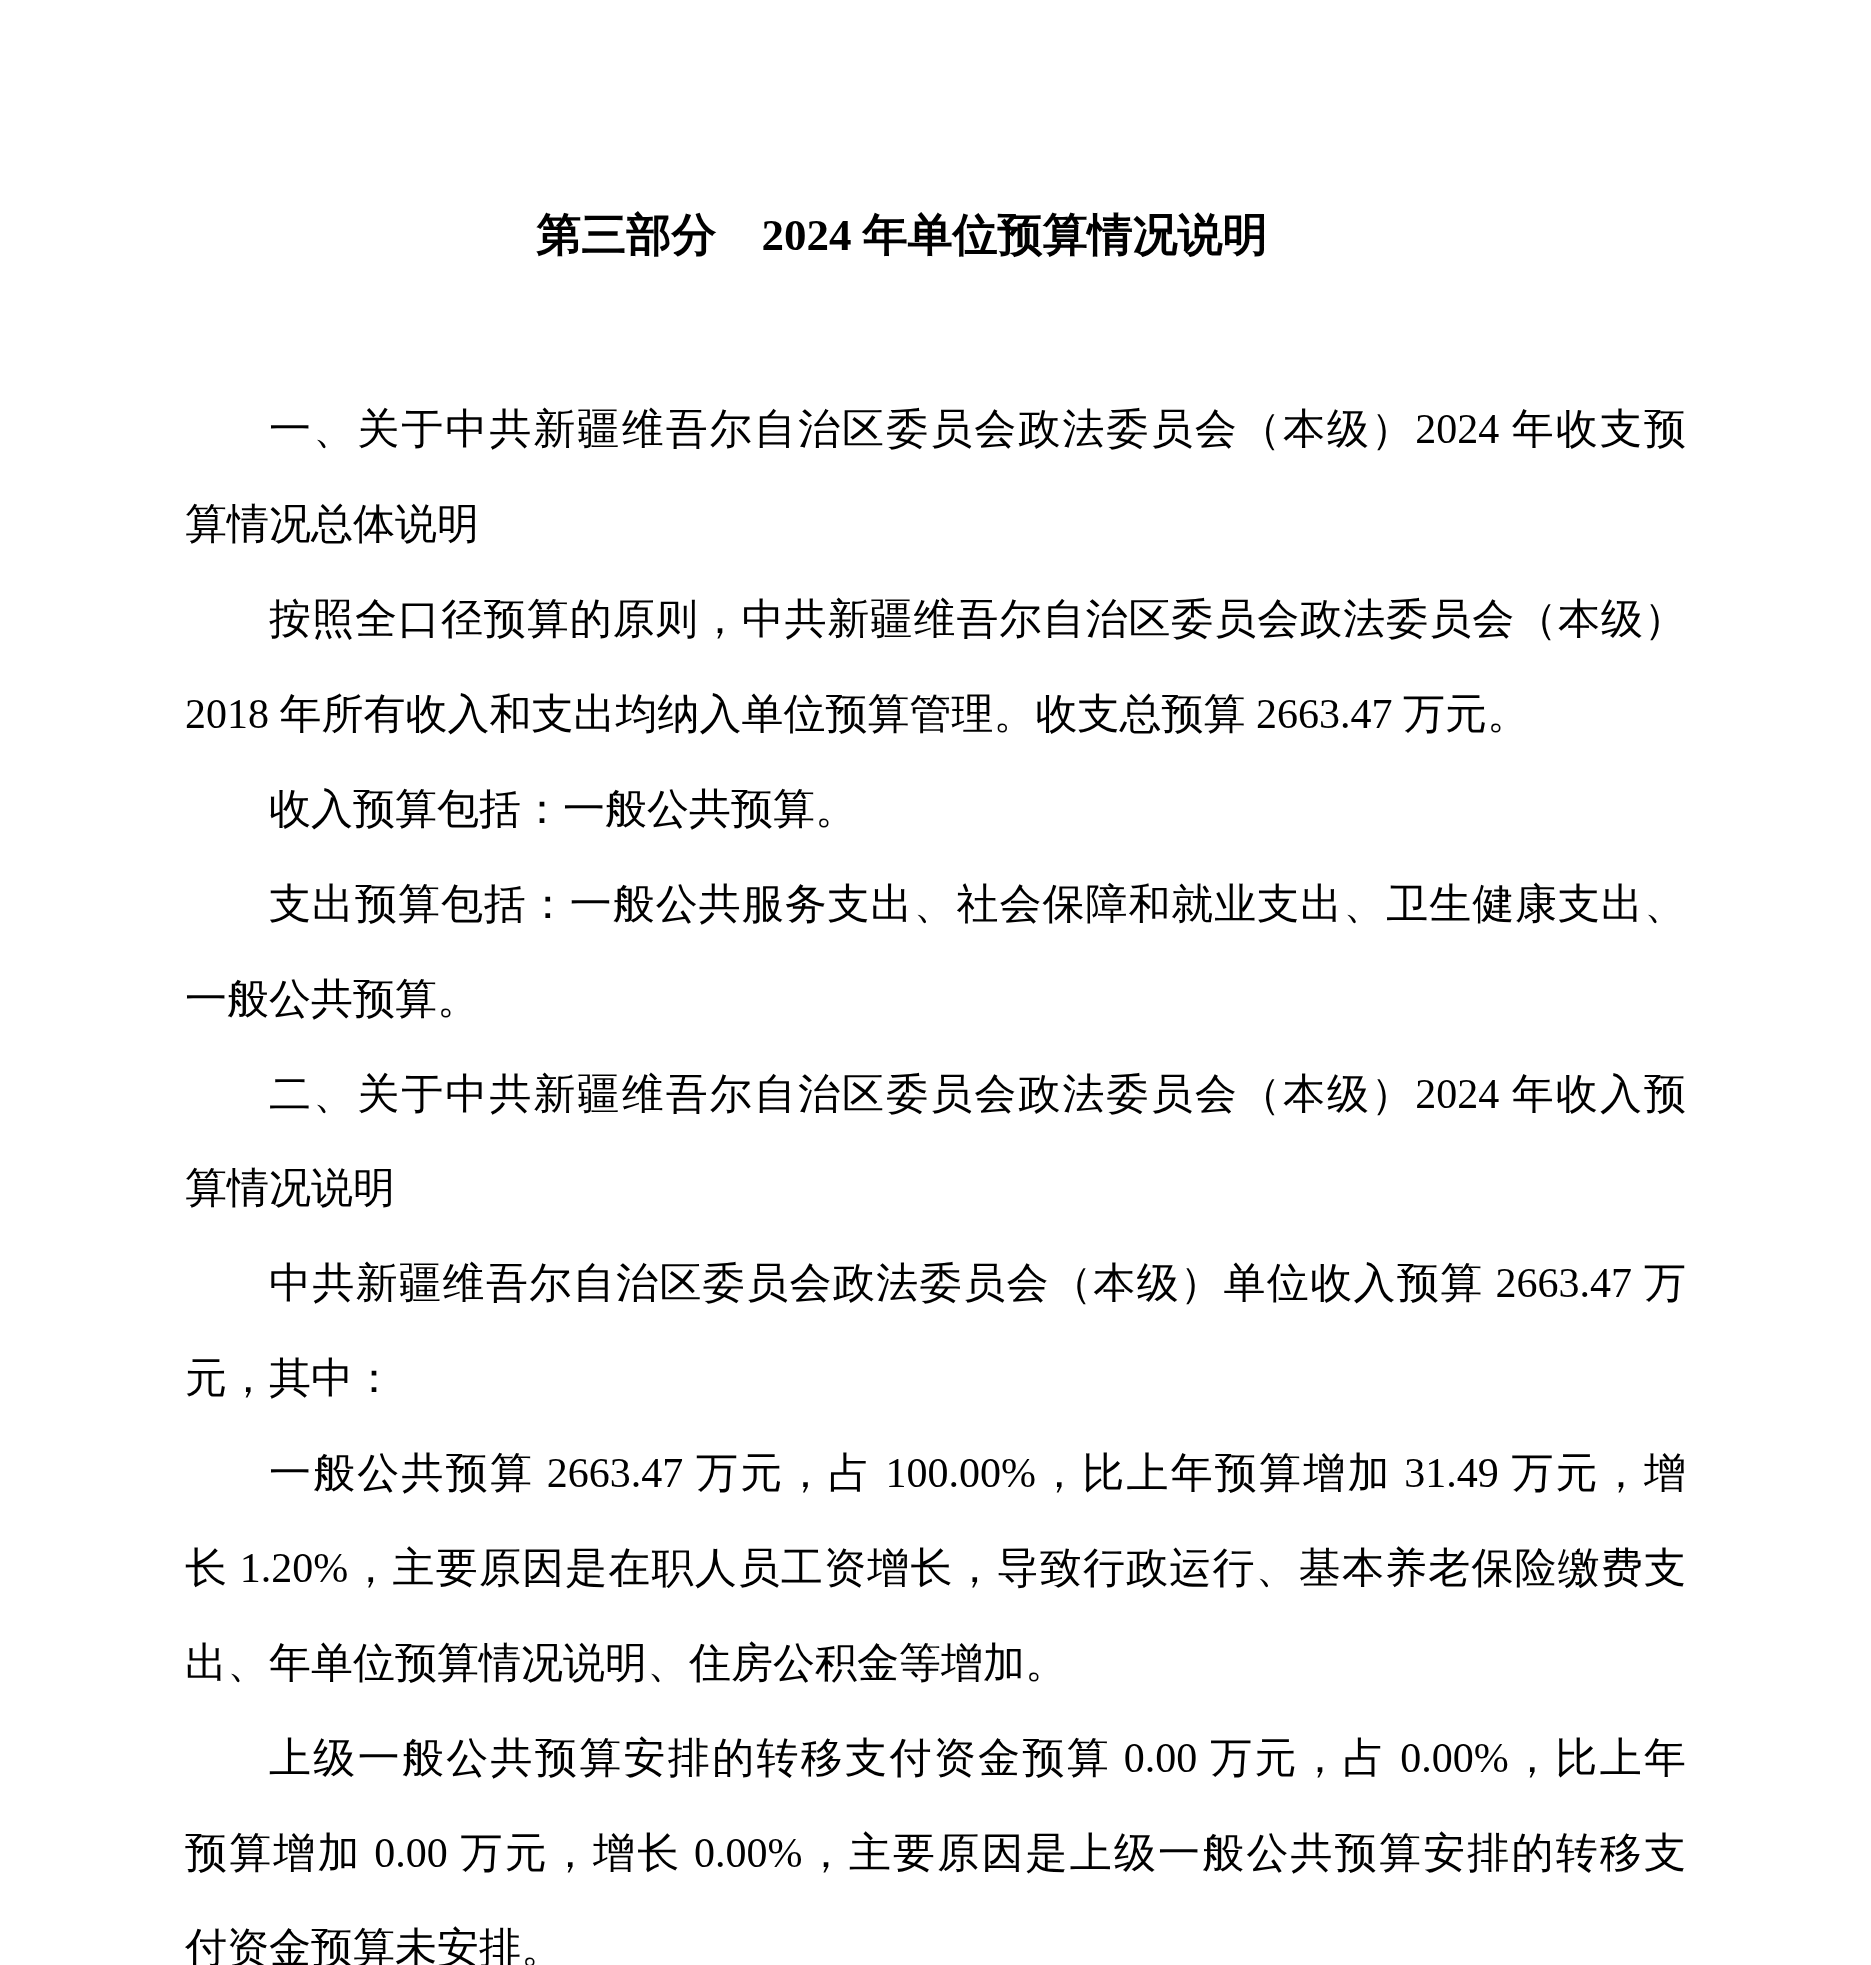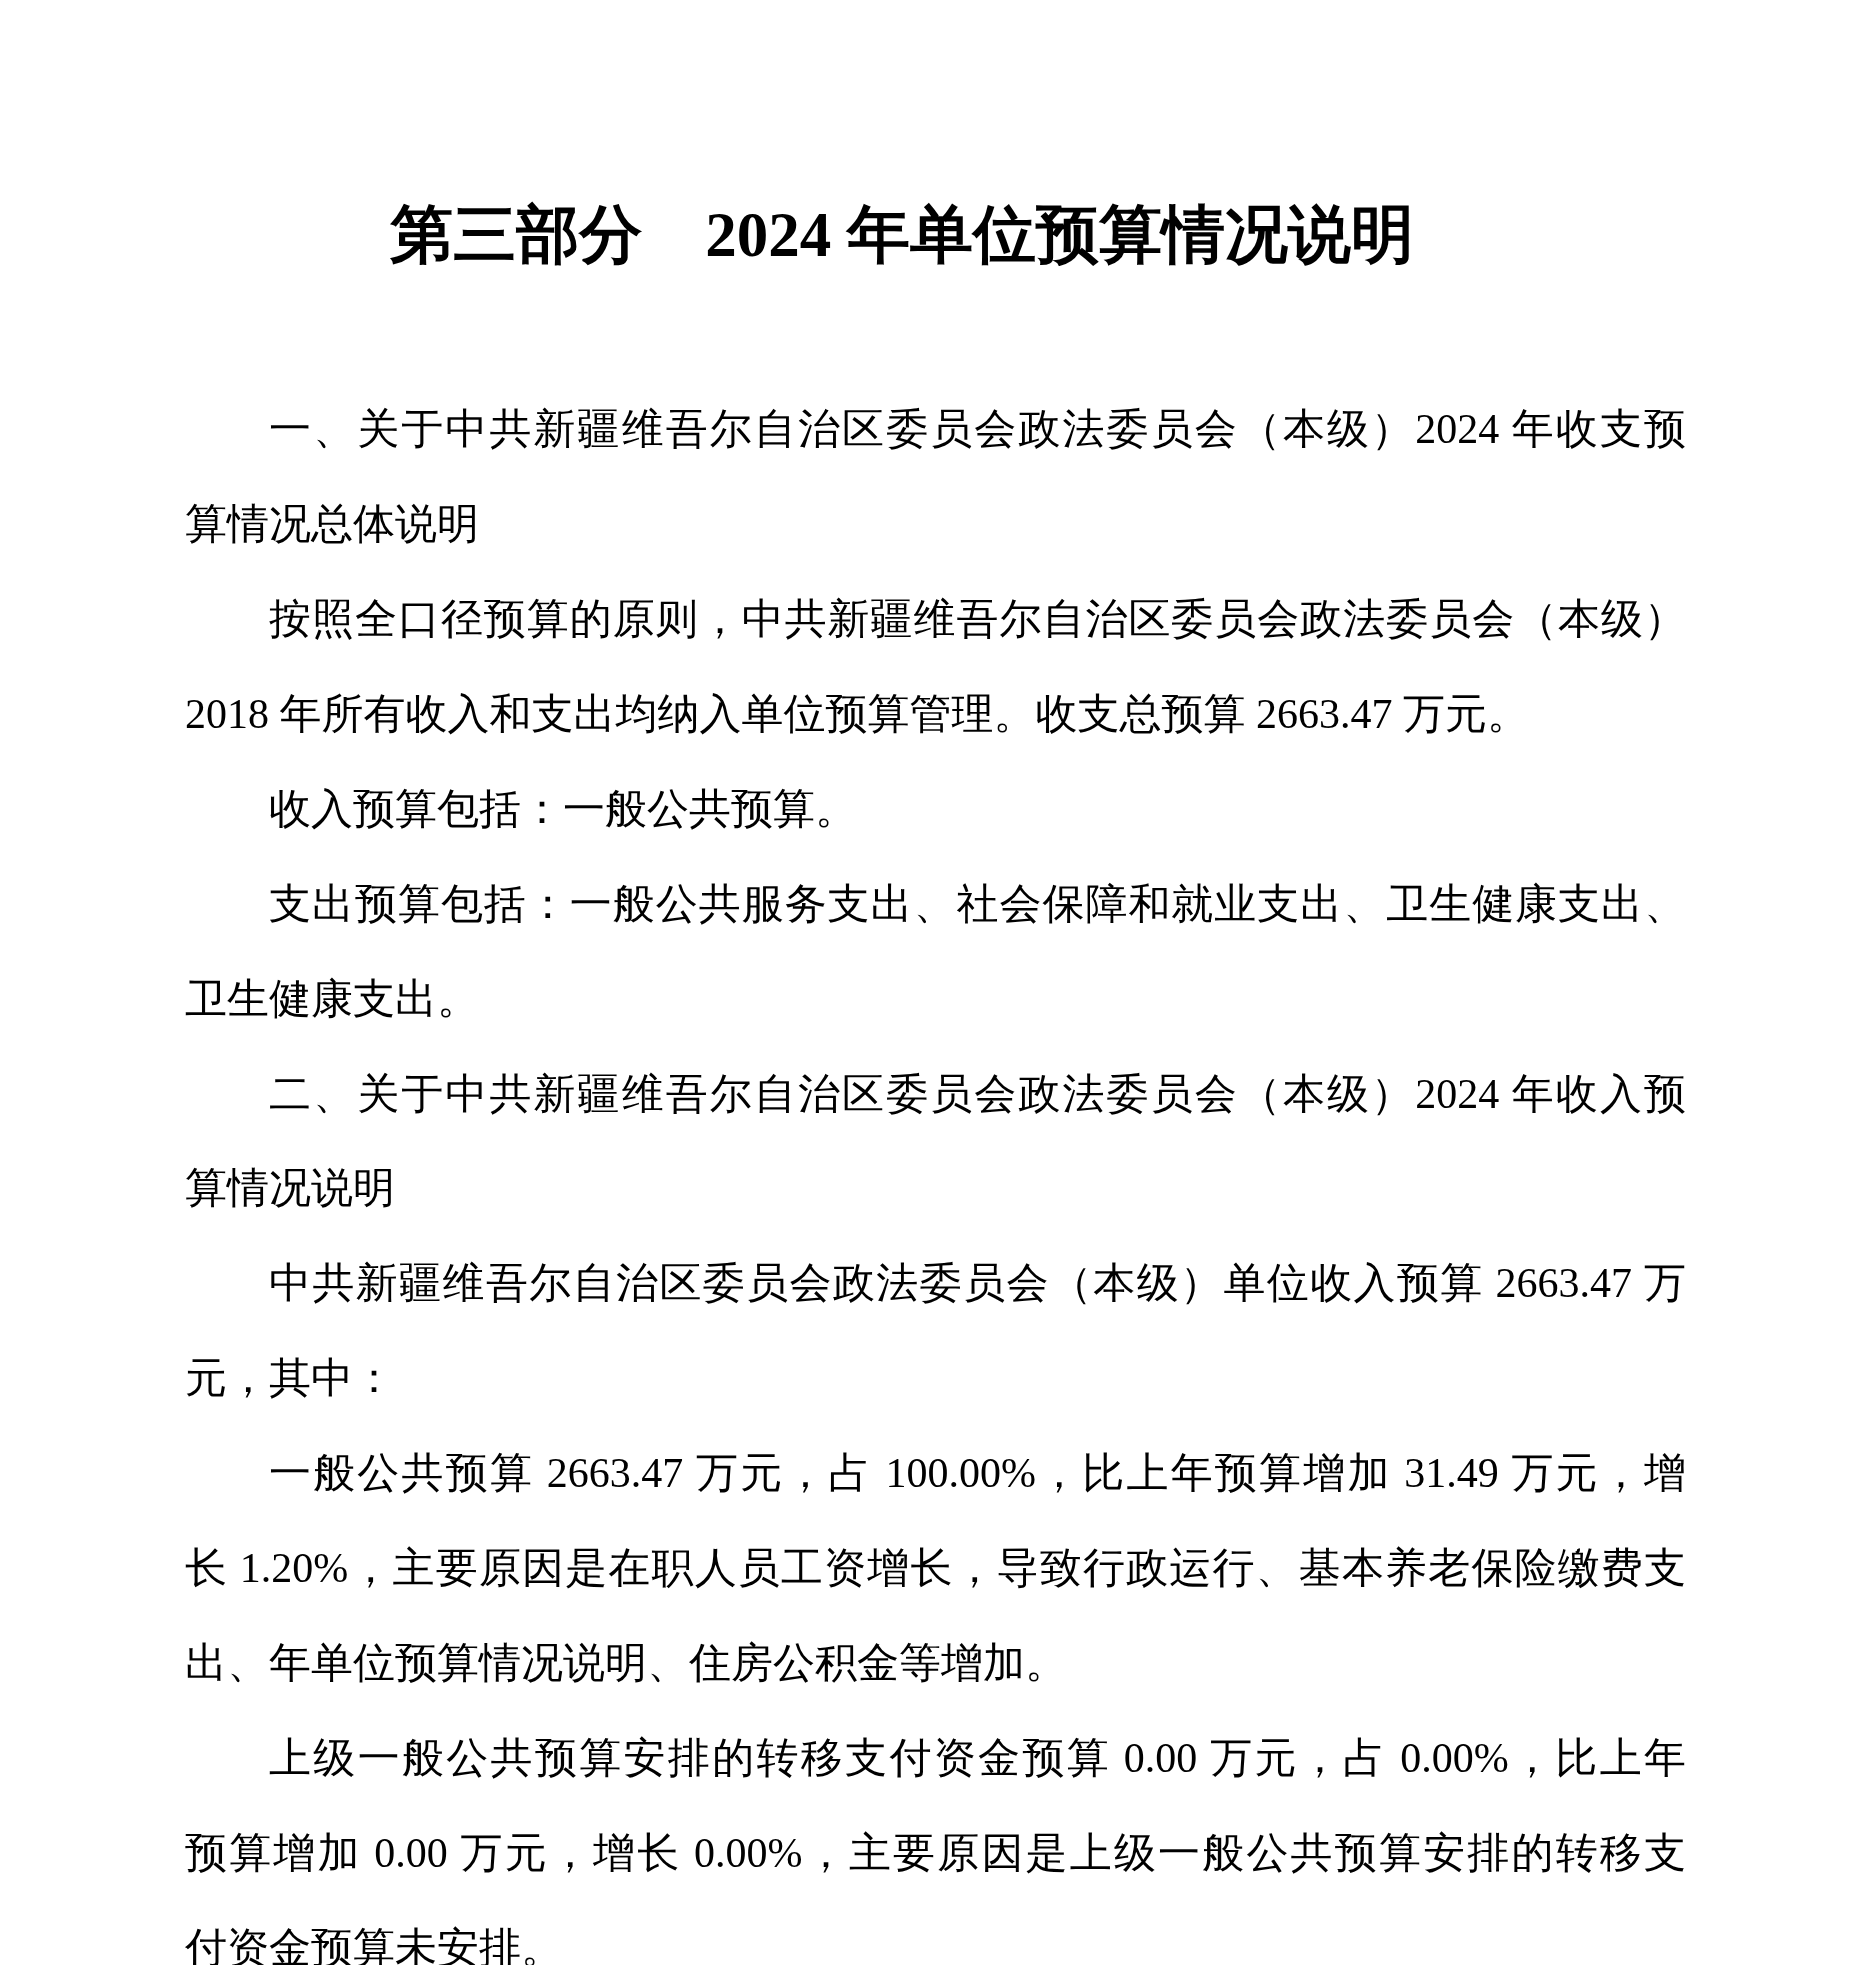--- a/index.html
+++ b/index.html
@@ -20,21 +20,21 @@
     background: #ffffff;
     overflow: hidden;
   }
   .title {
     position: absolute;
     top: 202px;
     left: 0;
     width: 1804px;
     margin: 0;
     text-align: center;
-    font-size: 63px;
+    font-size: 45px;
     line-height: 67px;
     font-weight: bold;
     color: #000000;
   }
   .line {
     position: absolute;
     left: 185px;
     width: 1501px;
     box-sizing: border-box;
     font-size: 42px;
@@ -65,21 +65,21 @@
 
   <div class="line bold indent fill" style="top:382px">一、关于中共新疆维吾尔自治区委员会政法委员会（本级）2024 年收支预</div>
   <div class="line bold" style="top:477px">算情况总体说明</div>
 
   <div class="line indent fill" style="top:572px">按照全口径预算的原则，中共新疆维吾尔自治区委员会政法委员会（本级）</div>
   <div class="line" style="top:667px">2018 年所有收入和支出均纳入单位预算管理。收支总预算 2663.47 万元。</div>
 
   <div class="line indent" style="top:762px">收入预算包括：一般公共预算。</div>
 
   <div class="line indent fill" style="top:857px">支出预算包括：一般公共服务支出、社会保障和就业支出、卫生健康支出、</div>
-  <div class="line" style="top:952px">卫生健康支出。</div>
+  <div class="line" style="top:952px">一般公共预算。</div>
 
   <div class="line bold indent fill" style="top:1047px">二、关于中共新疆维吾尔自治区委员会政法委员会（本级）2024 年收入预</div>
   <div class="line bold" style="top:1141px">算情况说明</div>
 
   <div class="line indent fill" style="top:1236px">中共新疆维吾尔自治区委员会政法委员会（本级）单位收入预算 2663.47 万</div>
   <div class="line" style="top:1331px">元，其中：</div>
 
   <div class="line indent fill" style="top:1426px">一般公共预算 2663.47 万元，占 100.00%，比上年预算增加 31.49 万元，增</div>
   <div class="line fill" style="top:1521px">长 1.20%，主要原因是在职人员工资增长，导致行政运行、基本养老保险缴费支</div>
   <div class="line" style="top:1616px">出、年单位预算情况说明、住房公积金等增加。</div>

